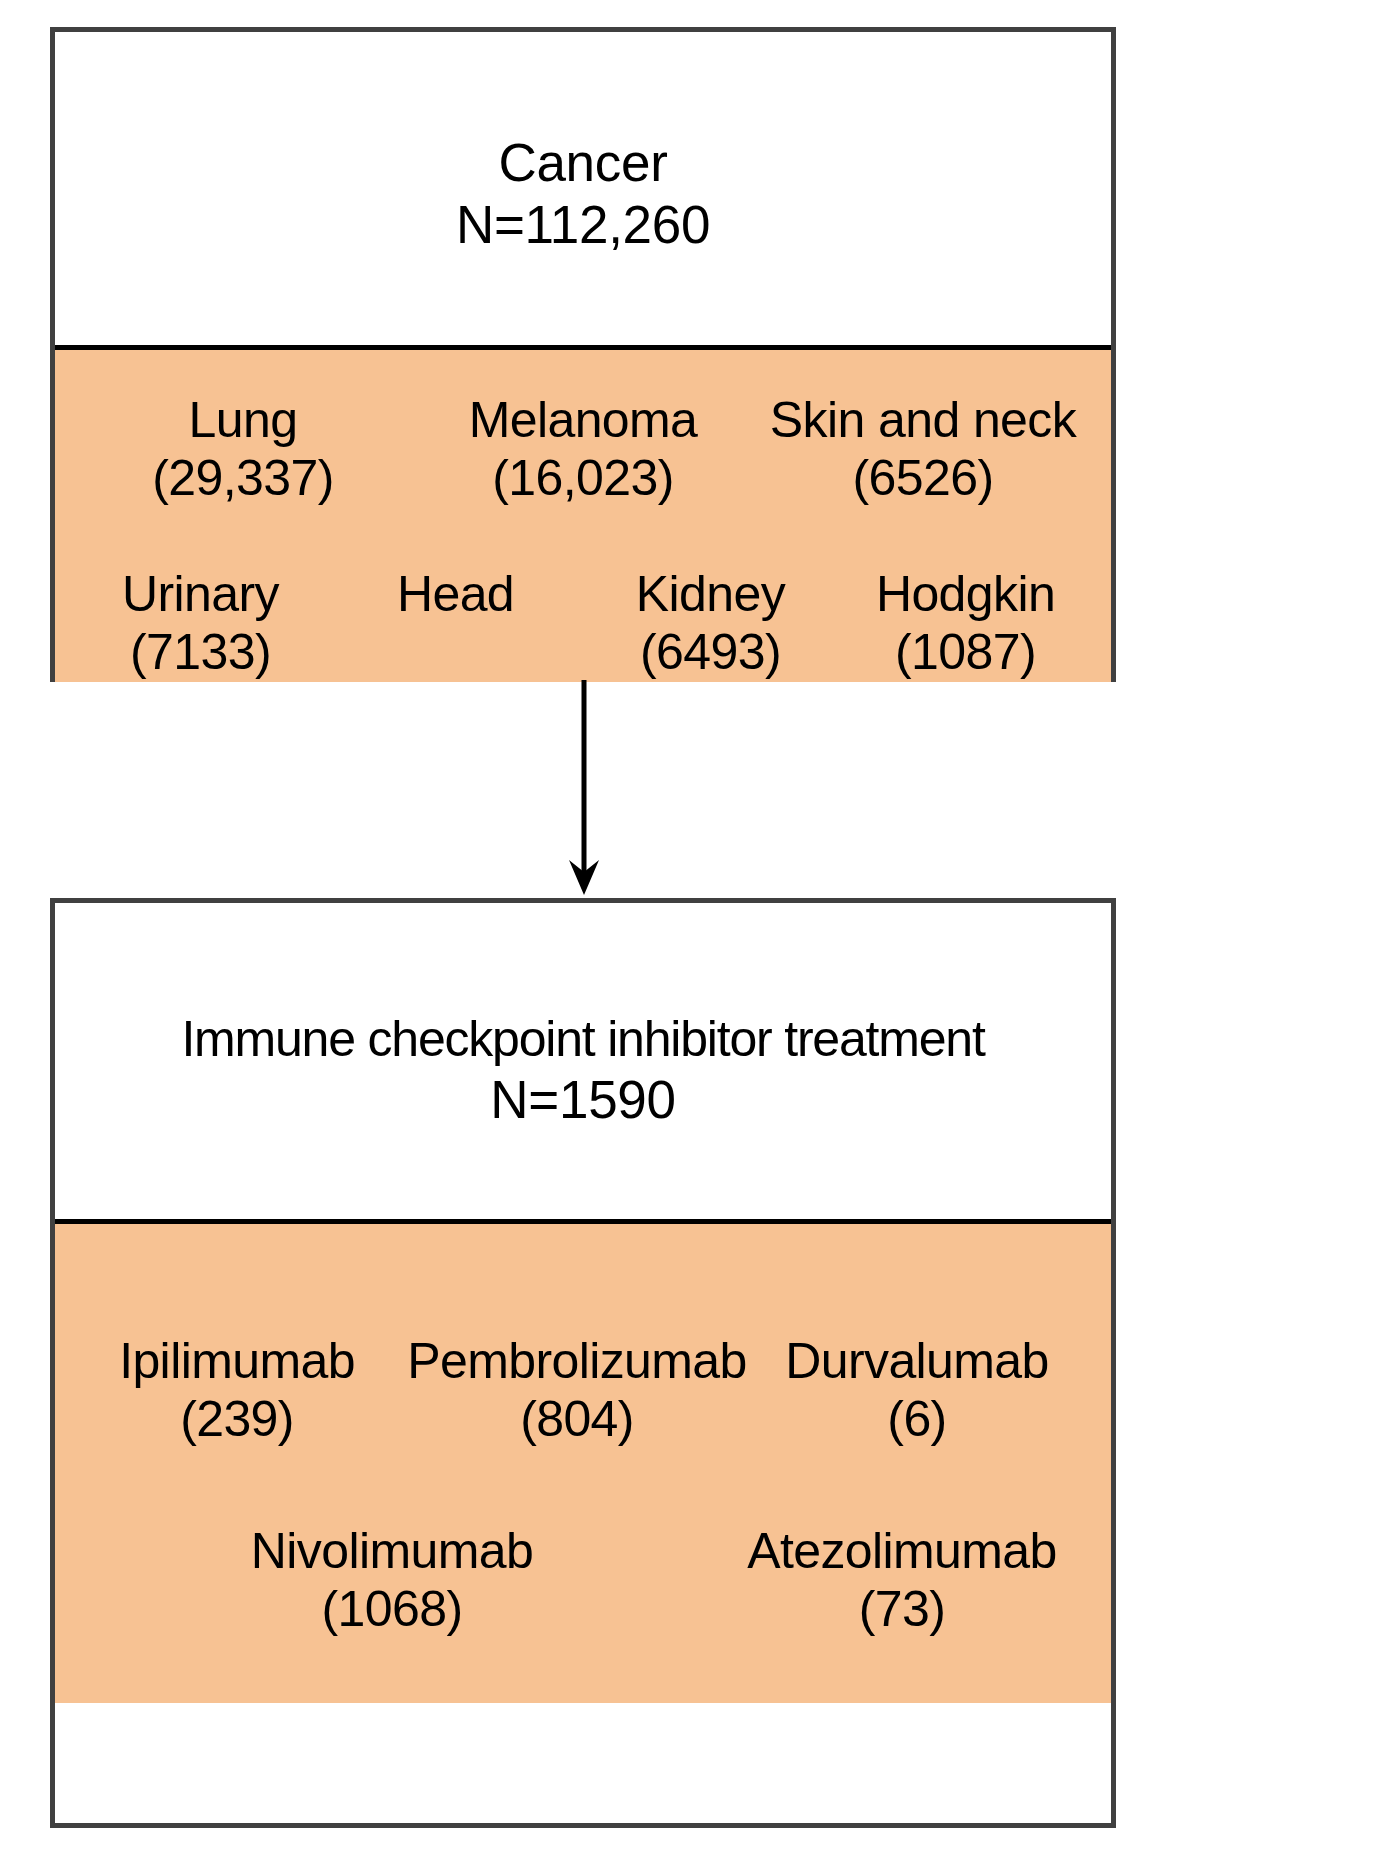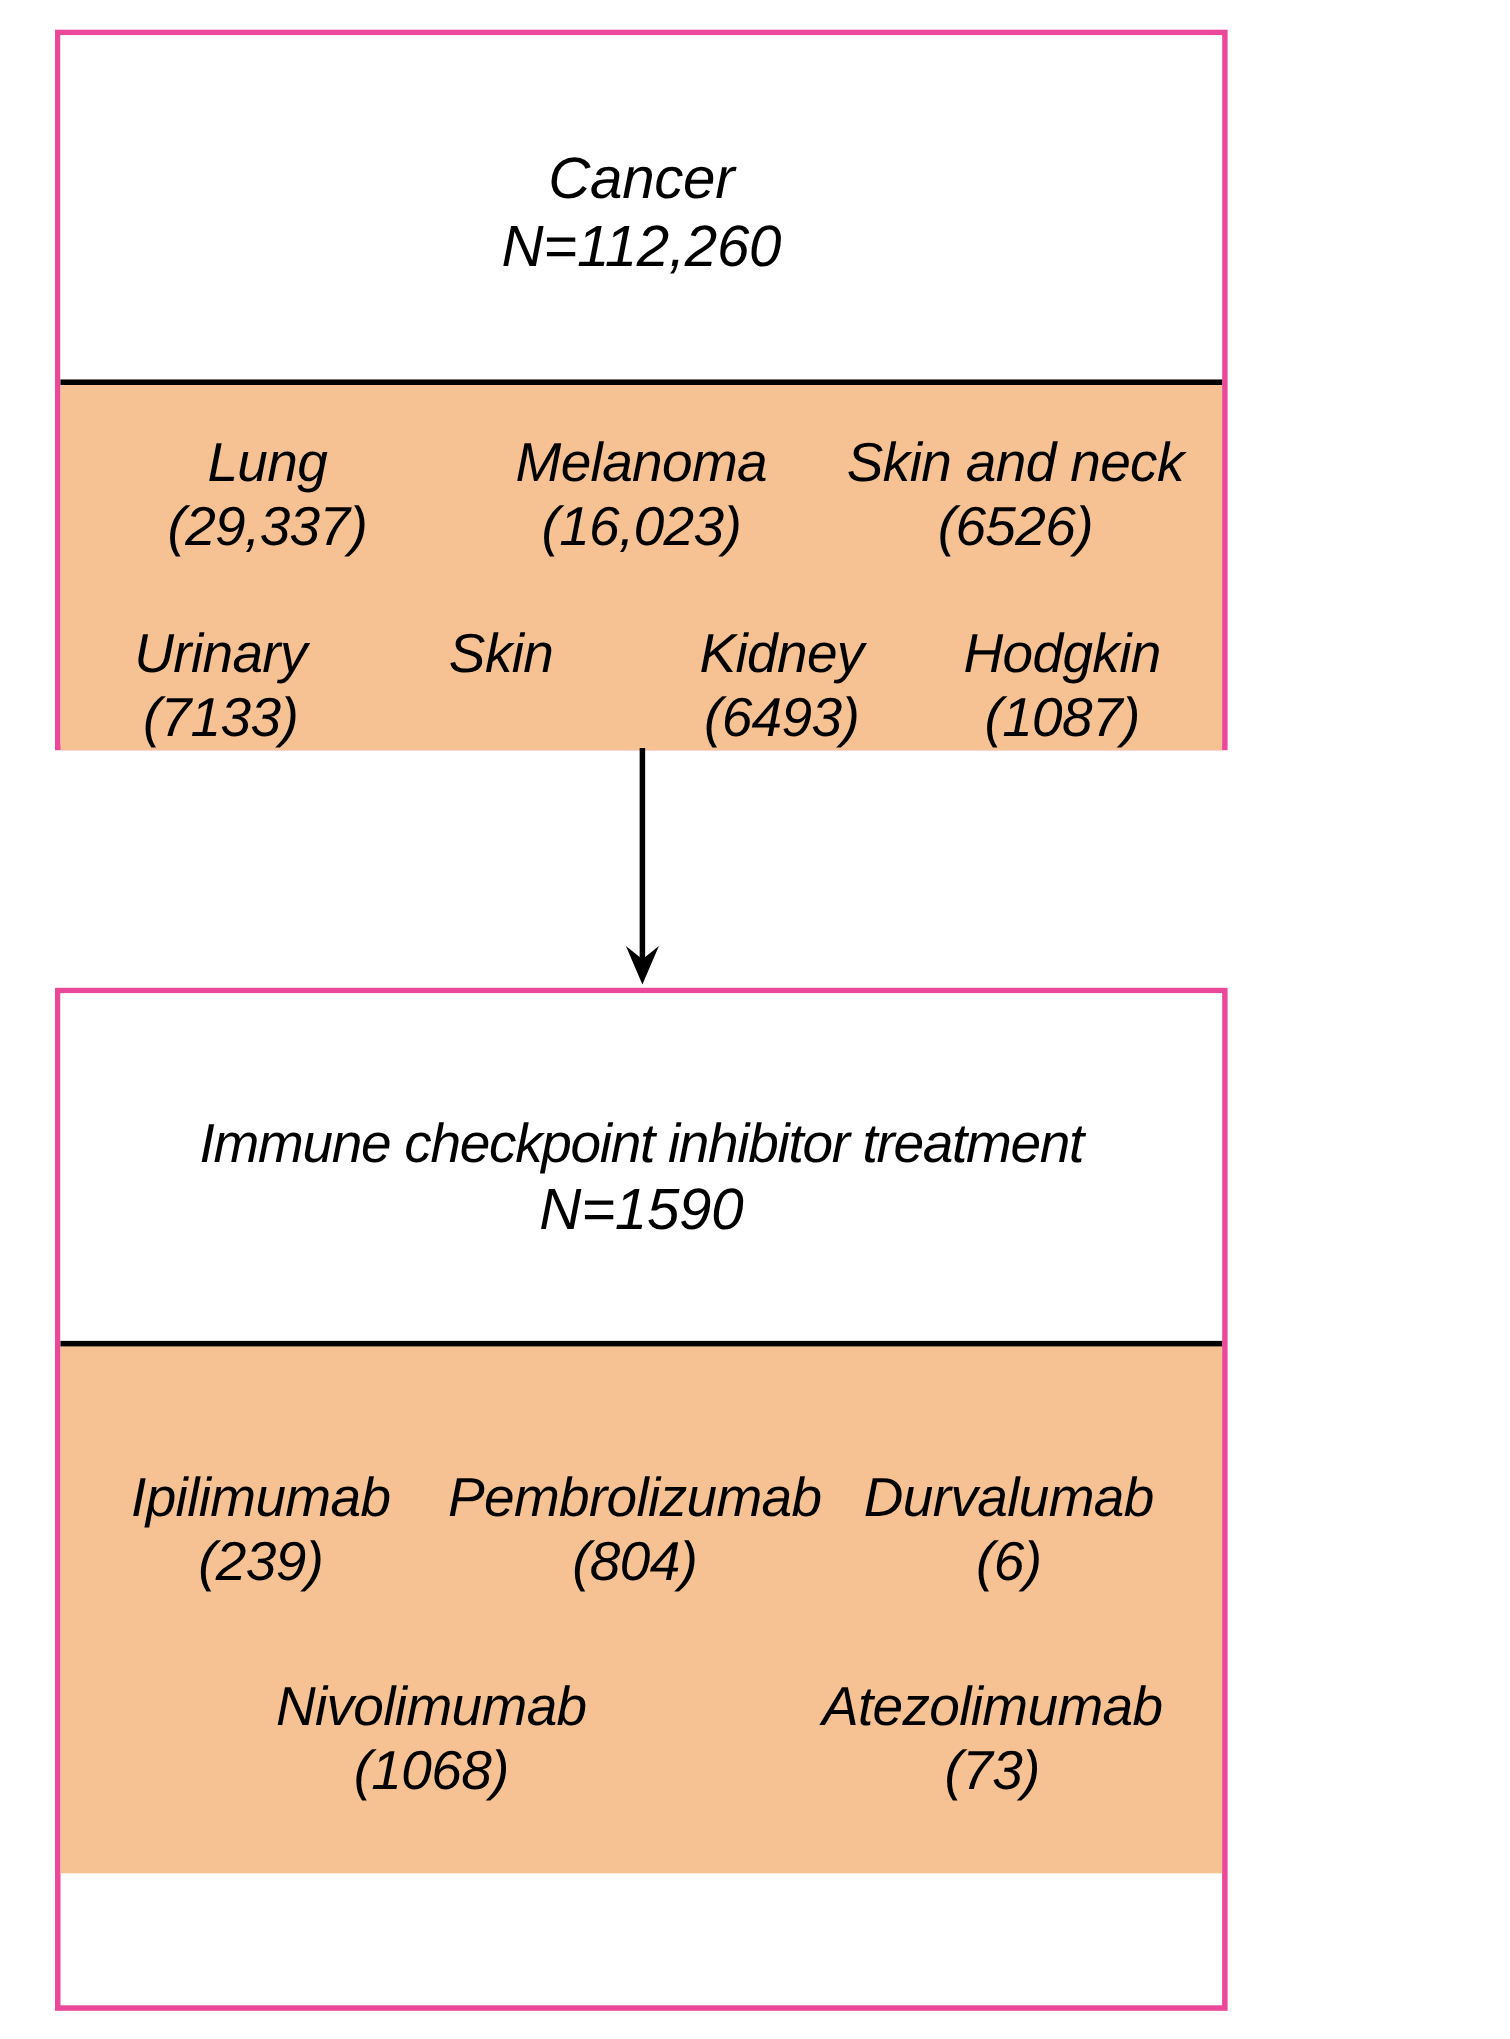--- a/index.html
+++ b/index.html
@@ -20,24 +20,23 @@
     position: absolute;
     left: 0;
     top: 0;
     width: 1373px;
     height: 1854px;
   }
 
   
   .node-box {
     position: absolute;
-    border: 5px solid #ec4899;
+    border: 5px solid #404040;
     box-sizing: border-box;
     background: #ffffff;
-    font-style: italic;
   }
 
   #cancer-node {
     left: 50px;
     top: 27px;
     width: 1066px;
     height: 655px;
   }
 
   #ici-node {
@@ -174,21 +173,21 @@
           <span class="cell-count">(6526)</span>
         </div>
       </div>
 
       <div class="grid-row" id="cancer-row-b">
         <div class="cell">
           <span class="cell-label">Urinary</span>
           <span class="cell-count">(7133)</span>
         </div>
         <div class="cell">
-          <span class="cell-label">Skin</span>
+          <span class="cell-label">Head</span>
         </div>
         <div class="cell">
           <span class="cell-label">Kidney</span>
           <span class="cell-count">(6493)</span>
         </div>
         <div class="cell">
           <span class="cell-label">Hodgkin</span>
           <span class="cell-count">(1087)</span>
         </div>
       </div>

